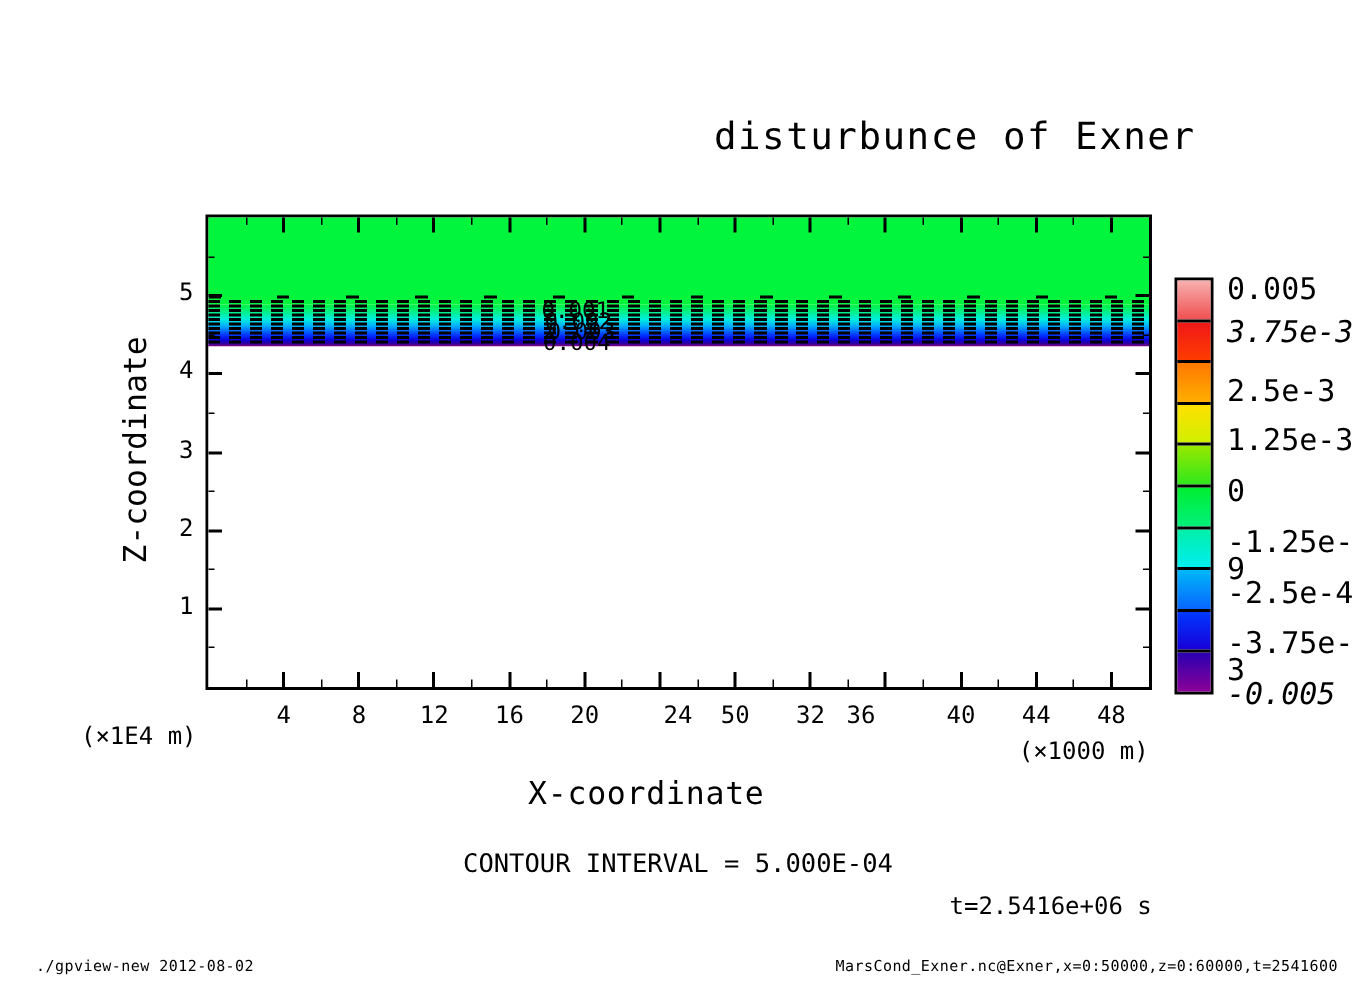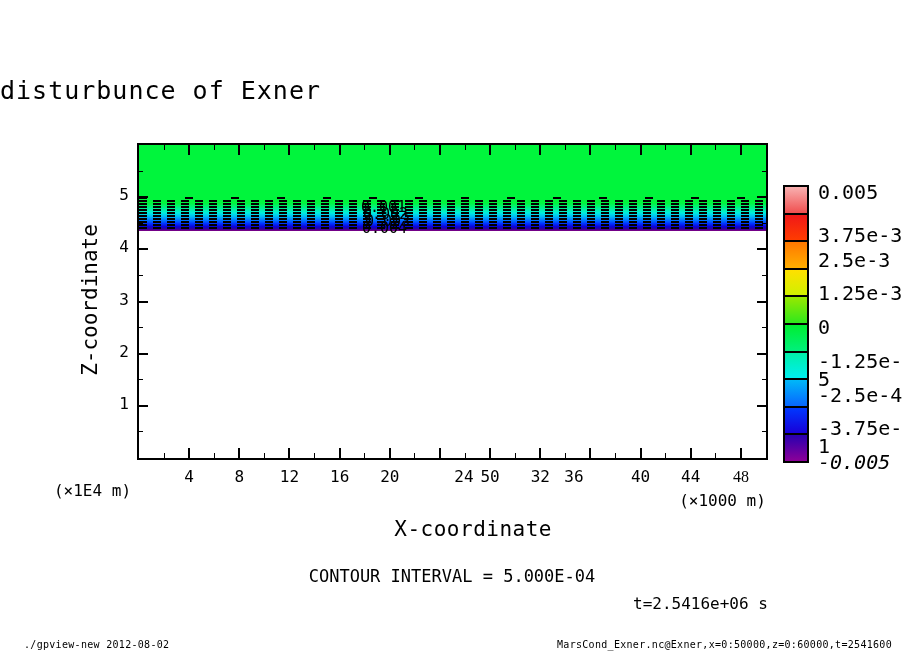--- a/index.html
+++ b/index.html
@@ -1,37 +1,37 @@
 <!DOCTYPE html>
 <html><head>
 <meta charset="utf-8">
 <style>
   html,body{margin:0;padding:0;}
   body{
     width:904px;height:654px;background:#ffffff;position:relative;
     font-family:"DejaVu Sans Mono", monospace;color:#000;overflow:hidden;
   }
   .abs{position:absolute;}
-  #title{left:0;top:76px;width:797px;text-align:left;font-size:25px;letter-spacing:1px;}
+  #title{left:0;top:76px;width:797px;text-align:right;font-size:25px;letter-spacing:1px;}
   #plot{
     left:137px;top:143px;width:631px;height:317px;
     border:2px solid #000;box-sizing:border-box;background:#fff;position:absolute;
   }
   .fill{position:absolute;left:0;width:100%;}
   .cline{position:absolute;left:0;width:100%;height:2px;
     background:repeating-linear-gradient(90deg,#000 0 8px,transparent 8px 14px);}
   .cline.sparse{background:repeating-linear-gradient(90deg,#000 0 8px,transparent 8px 46px);}
   .tick{position:absolute;background:#000;}
   .clabel{position:absolute;font-size:15px;line-height:15px;letter-spacing:0px;color:#000;}
   .xticklab{position:absolute;top:468px;transform:translateX(-50%);font-size:16px;line-height:18px;}
   .yticklab{position:absolute;left:83px;width:46px;text-align:right;font-size:16px;line-height:18px;}
   #ylab{left:90px;top:300px;transform:translate(-50%,-50%) rotate(-90deg);font-size:21px;white-space:nowrap;}
   #yunit{left:20px;top:481px;width:145px;text-align:center;font-size:16px;}
   #xunit{left:650px;top:491px;width:145px;text-align:center;font-size:16px;}
-  #xlab{left:352px;top:517px;width:200px;text-align:right;font-size:21px;letter-spacing:0.5px;}
+  #xlab{left:352px;top:517px;width:200px;text-align:left;font-size:21px;letter-spacing:0.5px;}
   #cinterval{left:252px;top:566px;width:400px;text-align:center;font-size:17px;}
   #timetext{left:633px;top:594px;font-size:16px;}
   #colorbar{
     left:783px;top:185px;width:26px;height:278px;border:2px solid #000;
     box-sizing:border-box;position:absolute;display:flex;flex-direction:column;
   }
   .cbbox{flex:1 1 0;}
   .cbbox + .cbbox{border-top:2px solid #000;}
   .cblab{position:absolute;left:818px;font-size:20px;line-height:18px;}
   #footL{left:24px;top:639px;font-size:10px;letter-spacing:0.3px;}
@@ -154,33 +154,33 @@
 <div class="abs" id="cinterval">CONTOUR INTERVAL = 5.000E-04</div>
 <div class="abs" id="timetext">t=2.5416e+06 s</div>
 <div class="abs" id="footL">./gpview-new  2012-08-02</div>
 <div class="abs" id="footR">MarsCond_Exner.nc@Exner,x=0:50000,z=0:60000,t=2541600</div>
 
 <div class="xticklab" style="left: 189.16px;">4</div>
 <div class="xticklab" style="left: 239.32px;">8</div>
 <div class="xticklab" style="left: 289.48px;">12</div>
 <div class="xticklab" style="left: 339.64px;">16</div>
 <div class="xticklab" style="left: 389.8px;">20</div>
-<div class="xticklab" style="left: 464px; text-align: center;">24</div>
+<div class="xticklab" style="left: 452px; text-align: center;">24</div>
 <div class="xticklab" style="left: 490.12px;">50</div>
 <div class="xticklab" style="left: 540.28px;">32</div>
 <div class="xticklab" style="left: 574px;">36</div>
 <div class="xticklab" style="left: 640.6px;">40</div>
 <div class="xticklab" style="left: 690.76px;">44</div>
-<div class="xticklab" style="left: 740.92px; font-family: Liberation Serif, serif;">48</div>
+<div class="xticklab" style="left: 740.92px;">48</div>
 <div class="yticklab" style="top: 394.833px;">1</div>
 <div class="yticklab" style="top: 342.667px;">2</div>
 <div class="yticklab" style="top: 290.5px;">3</div>
 <div class="yticklab" style="top: 238.333px;">4</div>
 <div class="yticklab" style="top: 186.167px;">5</div>
 <div class="cblab" style="top: 183px;">0.005</div>
-<div class="cblab" style="top: 226px;">3.75e-3</div>
+<div class="cblab" style="top: 212px; font-style: italic;">3.75e-3</div>
 <div class="cblab" style="top: 250.5px;">2.5e-3</div>
 <div class="cblab" style="top: 284.25px;">1.25e-3</div>
 <div class="cblab" style="top: 318px;">0</div>
-<div class="cblab" style="top: 351.75px;">-1.25e-5</div>
+<div class="cblab" style="top: 351.75px;">-1.25e-9</div>
 <div class="cblab" style="top: 385.5px;">-2.5e-4</div>
-<div class="cblab" style="top: 419.25px;">-3.75e-1</div>
+<div class="cblab" style="top: 419.25px;">-3.75e-3</div>
 <div class="cblab" style="top: 453px; font-style: italic;">-0.005</div>
 
 </body></html>

